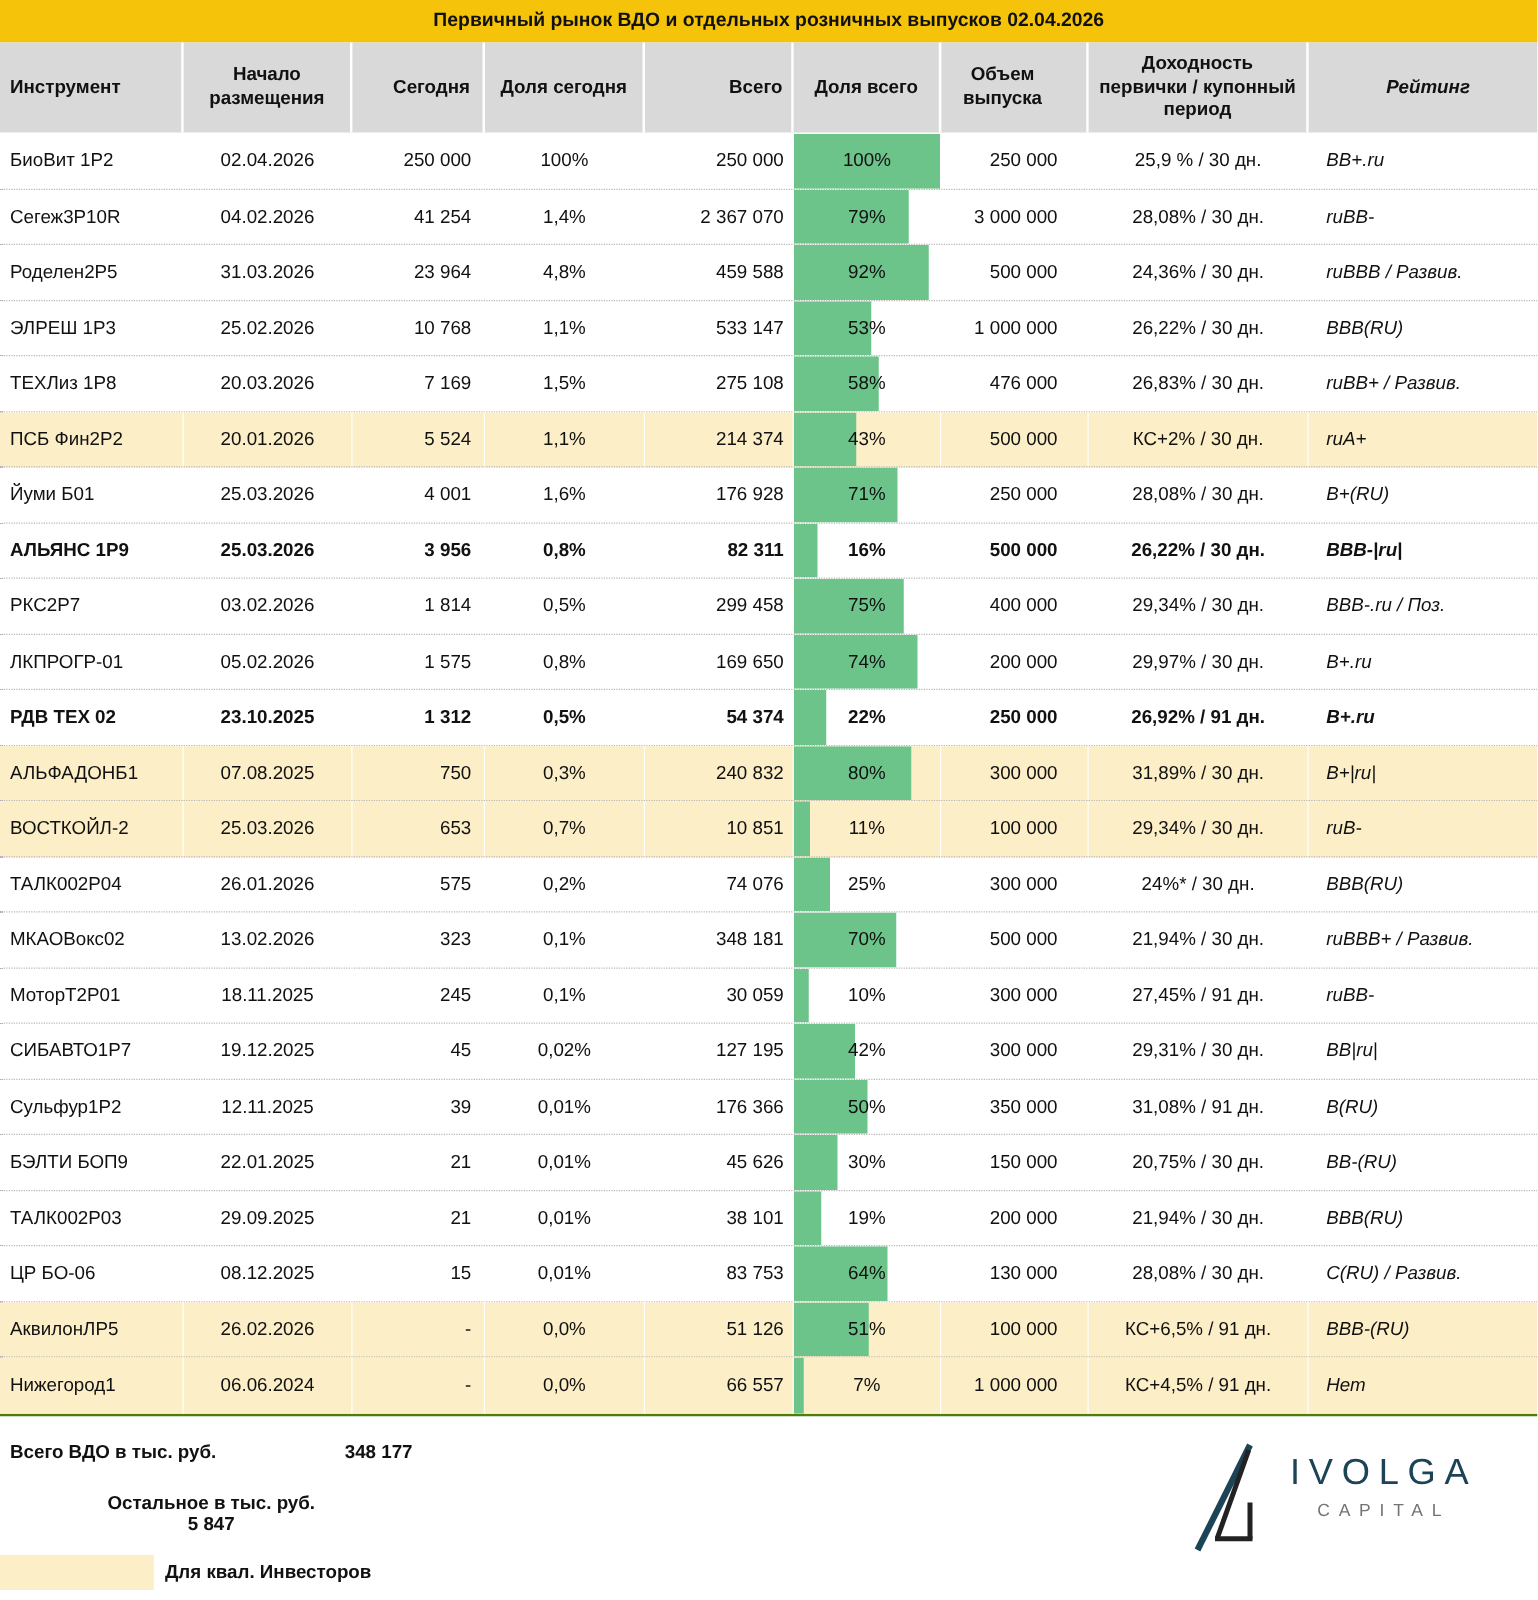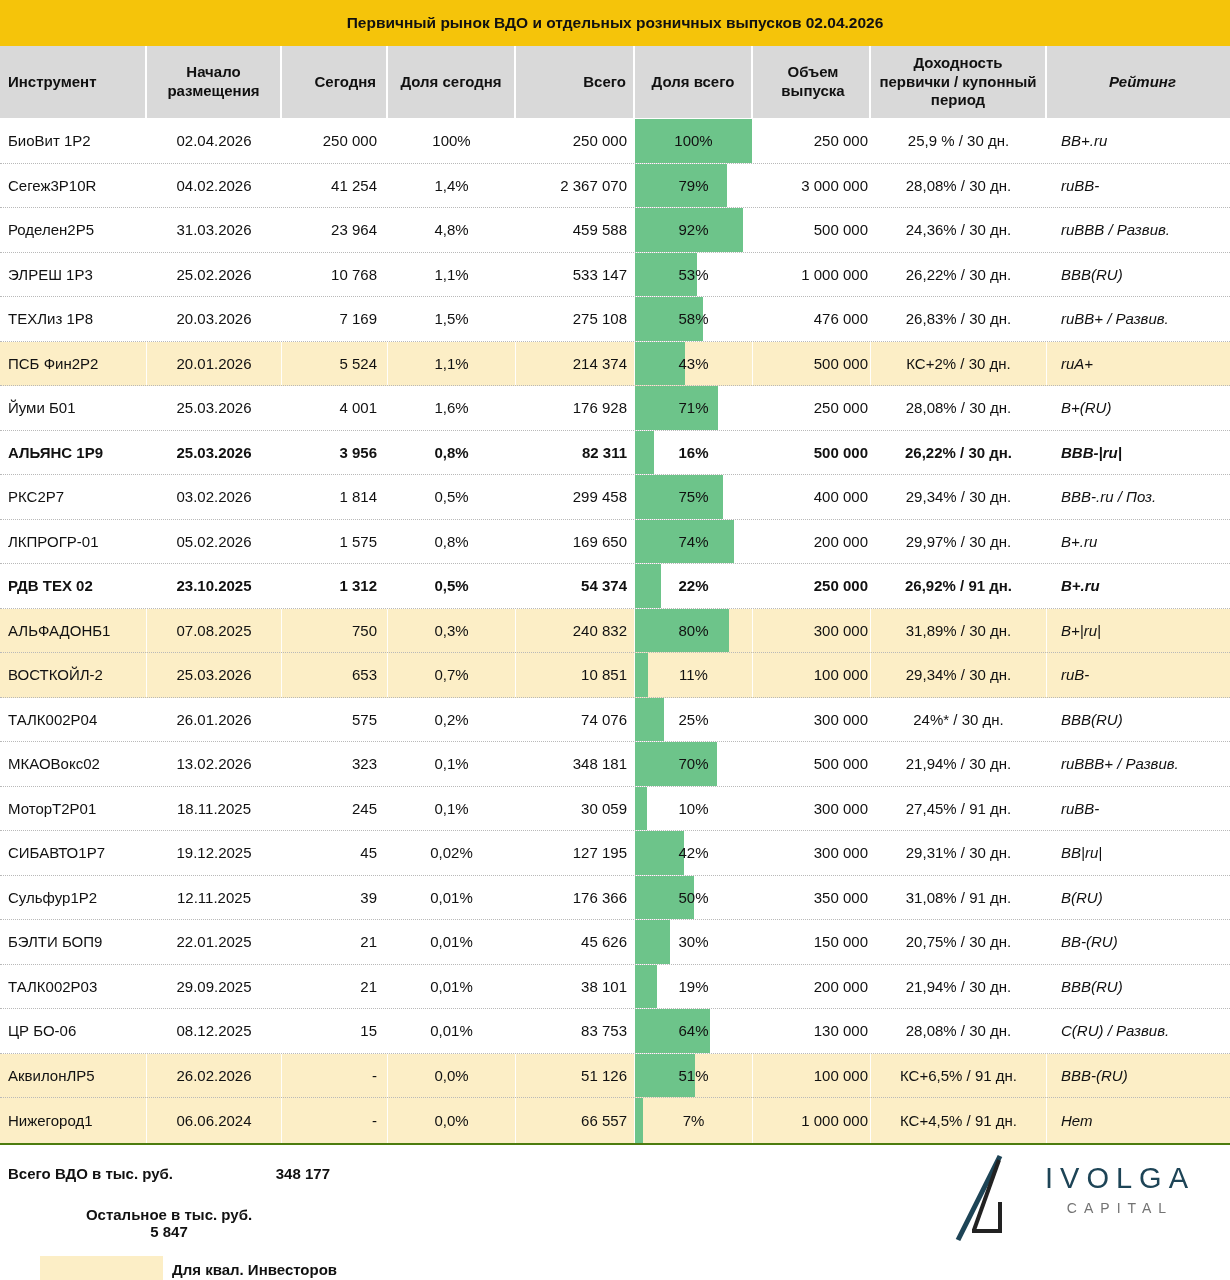--- a/index.html
+++ b/index.html
@@ -2,21 +2,21 @@
 <html><head>
 <meta charset="utf-8">
 <style>
   html,body{margin:0;padding:0;}
   body{
     width:1230px;height:1280px;position:relative;background:#ffffff;
     font-family:"Liberation Sans",sans-serif;color:#111;overflow:hidden;
     -webkit-font-smoothing:antialiased;
   }
   .titlebar{
-    height:46px;background:var(--title-bg,#f5c40a);
+    height:34px;background:var(--title-bg,#f5c40a);
     display:flex;align-items:center;justify-content:center;
     font-weight:bold;font-size:15.5px;color:#111;
   }
   .grid{
     display:grid;
     grid-template-columns:147px 135px 106px 128px 119px 118px 118px 176px 183px;
   }
   .hcell{
     background:var(--header-bg,#d9d9d9);height:72px;box-sizing:border-box;
     display:flex;align-items:center;justify-content:center;text-align:center;
@@ -38,35 +38,35 @@
   }
   .cell:last-child{border-right:none;}
   .c-instrument{padding-left:8px;}
   .c-date{justify-content:center;}
   .c-today{justify-content:flex-end;padding-right:10px;}
   .c-share-today{justify-content:center;}
   .c-total{justify-content:flex-end;padding-right:7px;}
   .c-share-total{position:relative;justify-content:center;}
   .c-share-total .bar{position:absolute;left:0;top:0;bottom:0;background:var(--bar-green,#6dc48a);}
   .c-share-total .pct{position:relative;z-index:1;}
-  .c-volume{justify-content:flex-end;padding-right:2px;}
+  .c-volume{justify-content:flex-end;padding-right:24px;}
   .c-yield{justify-content:center;}
   .c-rating{padding-left:14px;font-style:italic;}
   .summary-row{
     display:flex;justify-content:space-between;align-items:center;
     width:330px;padding-left:8px;box-sizing:border-box;
     font-weight:bold;font-size:15px;
   }
   .summary-row.first{margin-top:20px;gap:12px;}
   .summary-row.second{margin-top:24px;flex-direction:column;}
-  .legend{display:flex;align-items:center;margin-top:16px;font-weight:bold;font-size:15px;padding-left:40px;}
+  .legend{display:flex;align-items:center;margin-top:16px;font-weight:bold;font-size:15px;}
   .legend .swatch{width:123px;height:28px;background:var(--hl,#fceec6);margin-right:9px;}
   .footnote{font-weight:bold;font-size:15px;margin-top:7px;padding-left:4px;}
   .logo{position:absolute;left:952px;top:1152px;display:flex;align-items:flex-start;}
-  .logo-text{margin-left:31px;margin-top:12px;display:flex;flex-direction:column;align-items:center;}
+  .logo-text{margin-left:18px;margin-top:12px;display:flex;flex-direction:column;align-items:center;}
   .logo-name{font-size:29px;letter-spacing:7px;color:#1d4456;font-weight:400;line-height:1;}
   .logo-sub{font-size:14px;letter-spacing:7px;color:#737373;margin-top:8px;line-height:1;}
 </style>
 </head>
 <body style="--title-bg: #f5c40a; --header-bg: #d9d9d9; --bar-green: #6dc48a; --hl: #fceec6;">
 
 <div class="titlebar">
   <span>Первичный рынок ВДО и отдельных розничных выпусков 02.04.2026</span>
 </div>
 

